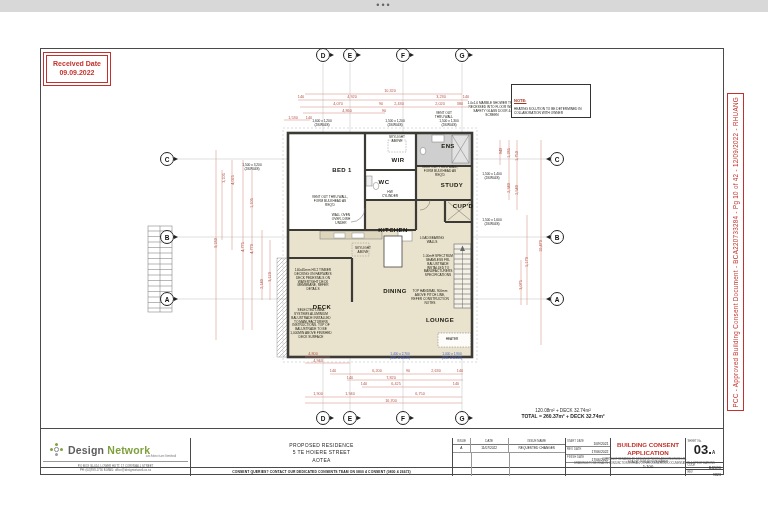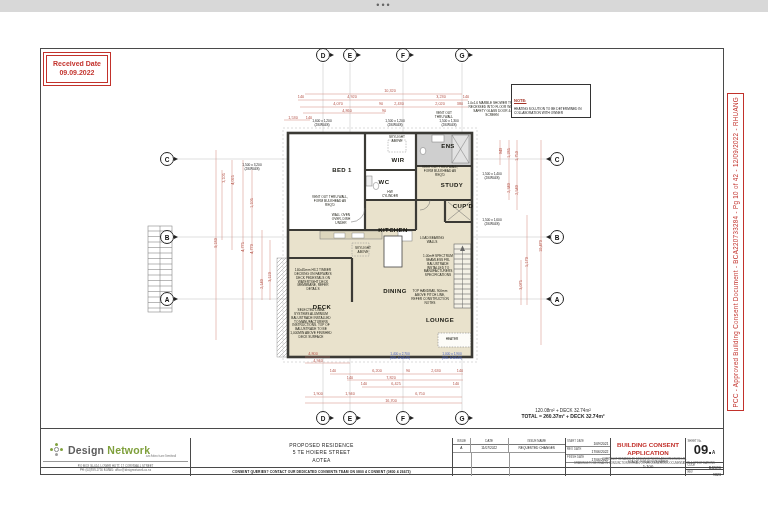--- a/index.html
+++ b/index.html
@@ -398,21 +398,21 @@
         <span class="sl">SCALED FOR A3 SIZE PAPER</span>
         <span class="sv">1:100</span>
       </div>
     </div>
 
     <div id="tb-copy">COPYRIGHT RETAINED BY DESIGN NETWORK ARCHITECTURE LTD.
 DRAWINGS TO BE READ IN CONJUNCTION WITH ALL OTHER CONSENTED DOCUMENTATION &amp; SPECIFICATIONS</div>
 
     <div class="tb-cell" id="tb-sheet">
       <span class="sheet-label">SHEET No.</span>
-      <div class="sheet-num"><span>09.</span><span class="sheet-suffix">A</span></div>
+      <div class="sheet-num"><span>03.</span><span class="sheet-suffix">A</span></div>
       <div class="code-row">
         <span class="cr-l">CODE</span>
           <span class="cr-v">BJ2096</span>
       </div>
       <div class="rev2-row">
         <span class="cr-l">REV</span>
           <span class="cr-v">9823</span>
       </div>
     </div>
   </div>

